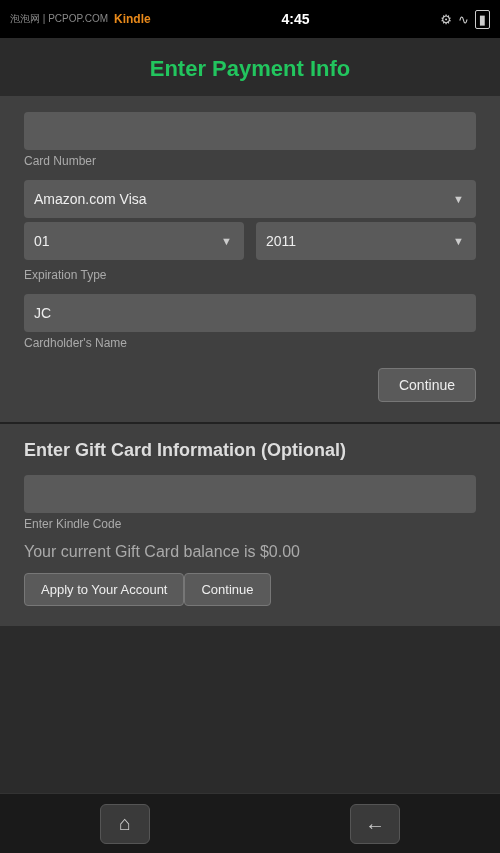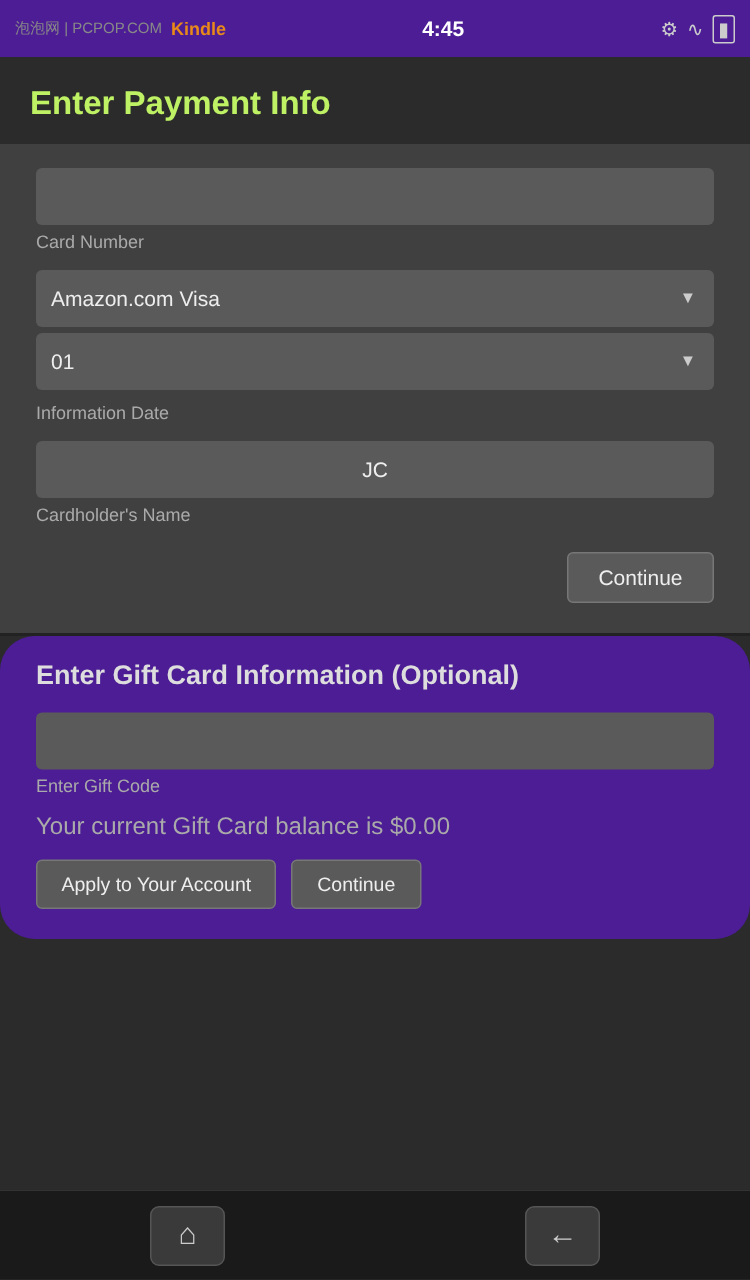--- a/index.html
+++ b/index.html
@@ -11,21 +11,21 @@
       font-family: Arial, sans-serif;
       color: #ccc;
       overflow: hidden;
       position: relative;
     }
 
     
     .status-bar {
       width: 100%;
       height: 38px;
-      background: #4c1d95;
+      background: #000000;
       display: flex;
       align-items: center;
       justify-content: space-between;
       padding: 15px 10px;
       font-size: 12px;
       color: #ccc;
     }
     .status-bar-left {
       display: flex;
       align-items: center;
@@ -45,21 +45,22 @@
     
     .main-content {
       width: 100%;
       height: calc(853px - 30px - 60px);
       overflow-y: auto;
       padding: 0;
     }
 
     
     .page-title {
-      color: #bef264;
+      text-align: center;
+      color: #22c55e;
       font-size: 22px;
       font-weight: bold;
       padding: 18px 20px 14px;
     }
 
     
     .section-payment {
       background: #404040;
       margin: 0;
       padding: 16px 24px 20px;
@@ -71,21 +72,20 @@
       width: 100%;
       background: #5a5a5a;
       border: none;
       border-radius: 4px;
       height: 38px;
       padding: 0 10px;
       color: #eee;
       font-size: 14px;
       outline: none;
       margin-bottom: 4px;
-      text-align: center;
     }
 
     .field-label {
       font-size: 12px;
       color: #aaa;
       margin-bottom: 12px;
       display: block;
     }
 
     
@@ -145,43 +145,41 @@
     }
 
     .clearfix::after {
       content: '';
       display: block;
       clear: both;
     }
 
     
     .section-gift {
-      background: #4c1d95;
+      background: #404040;
       margin: 0;
       padding: 16px 24px 20px;
-      border-radius: 23px;
     }
 
     .section-gift-title {
       font-size: 18px;
       font-weight: bold;
       color: #ddd;
       margin-bottom: 14px;
     }
 
     .gift-balance-text {
       font-size: 16px;
       color: #aaa;
       margin-bottom: 12px;
       display: block;
     }
 
     .gift-buttons {
       display: flex;
-      gap: 10px;
     }
 
     .btn-apply {
       background: #5a5a5a;
       color: #eee;
       border: 1px solid #777;
       border-radius: 4px;
       padding: 8px 16px;
       font-size: 13px;
       cursor: pointer;
@@ -254,41 +252,48 @@
 
     
     <div class="expiration-row">
       <div class="select-wrapper">
         <select class="select-field">
           <option>01</option><option>02</option><option>03</option><option>04</option>
           <option>05</option><option>06</option><option>07</option><option>08</option>
           <option>09</option><option>10</option><option>11</option><option>12</option>
         </select>
       </div>
+      <div class="select-wrapper">
+        <select class="select-field">
+          <option>2011</option><option>2012</option><option>2013</option><option>2014</option>
+          <option>2015</option><option>2016</option><option>2017</option><option>2018</option>
+          <option>2019</option><option>2020</option>
+        </select>
+      </div>
     </div>
-    <span class="field-label">Information Date</span>
+    <span class="field-label">Expiration Type</span>
 
     
     <input type="text" class="input-field" value="JC" style="">
     <span class="field-label">Cardholder's Name</span>
 
     
     <div class="clearfix">
       <button class="btn-continue">Continue</button>
     </div>
 
   </div>
 
   <div class="section-gift">
 
     <div class="section-gift-title">Enter Gift Card Information (Optional)</div>
 
     
     <input type="text" class="input-field" value="" placeholder="" style="">
-    <span class="field-label">Enter Gift Code</span>
+    <span class="field-label">Enter Kindle Code</span>
 
     
     <span class="gift-balance-text">Your current Gift Card balance is $0.00</span>
 
     
     <div class="gift-buttons">
       <button class="btn-apply">Apply to Your Account</button>
       <button class="btn-apply">Continue</button>
     </div>
 

